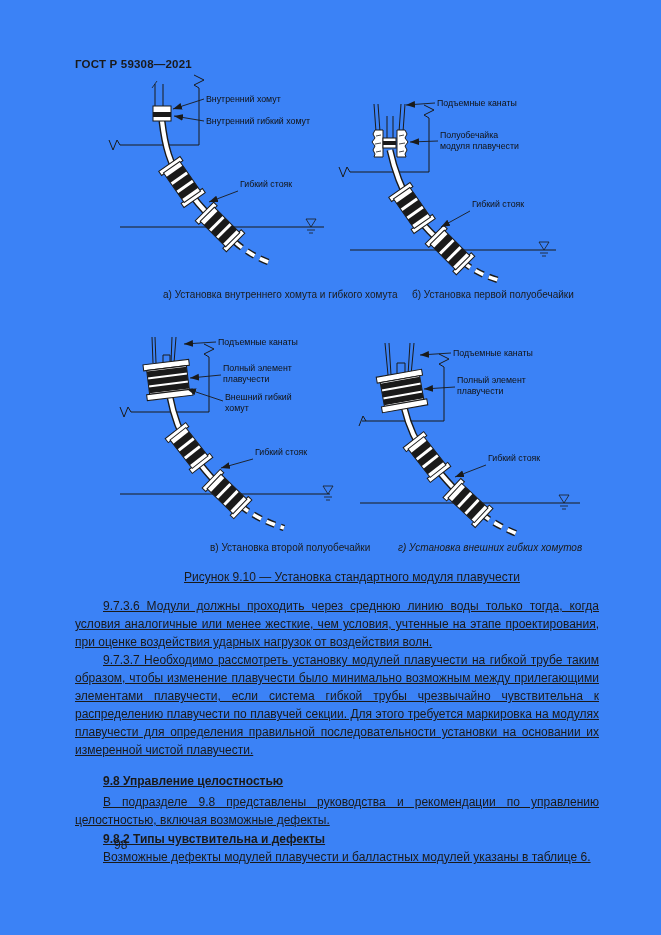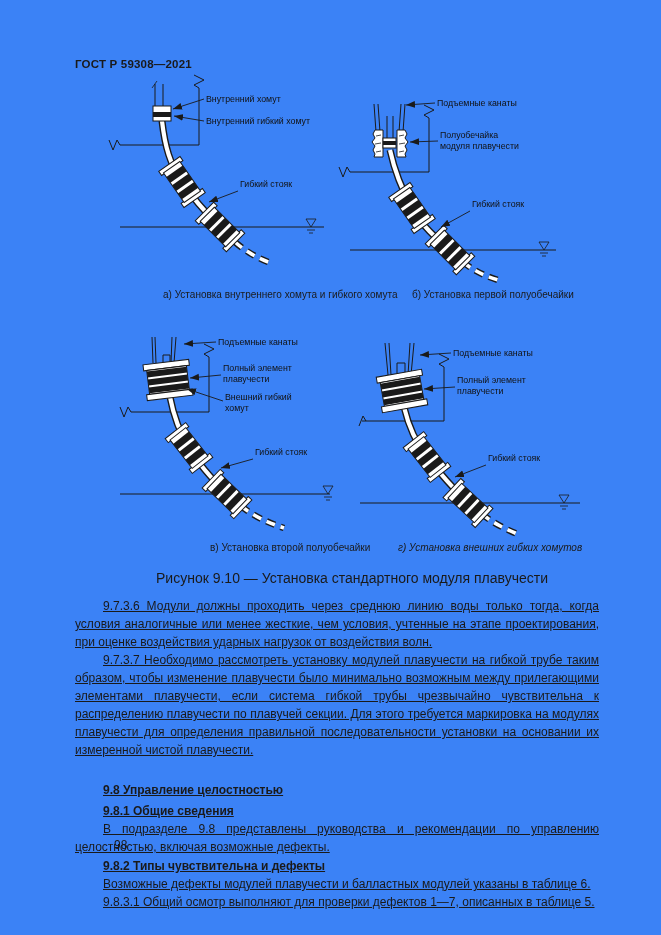--- a/index.html
+++ b/index.html
@@ -3,25 +3,25 @@
 <meta charset="utf-8">
 <style>
   html,body{margin:0;padding:0;background:#888;}
   .page{position:relative;width:661px;height:935px;background:#3b82f6;overflow:hidden;
         font-family:"Liberation Sans", sans-serif;color:#1a1a1a;}
   .doc-header{position:absolute;left:75px;top:58px;font-size:11.5px;font-weight:bold;letter-spacing:.2px;}
   .panel{position:absolute;text-align:center;}
   .panel svg{display:block;}
   svg text{font-family:"Liberation Sans",sans-serif;font-size:8.8px;fill:#111;}
   .panel-caption{position:absolute;font-size:10px;white-space:nowrap;}
-  .figure-caption{position:absolute;left:90px;top:570px;width:524px;text-align:center;font-size:14px;}
+  .figure-caption{position:absolute;left:90px;top:570px;width:524px;text-align:center;font-size:12px;text-decoration:underline;}
   .content{position:absolute;left:75px;top:597px;width:524px;font-size:12px;line-height:18px;text-align:justify;text-decoration:underline;}
   .content p{margin:0;text-indent:28px;}
   .content p.hd{font-weight:bold;text-align:left;}
-  .content p.hd-sec{margin-top:22px;margin-bottom:3px;}
+  .content p.hd-sec{margin-top:13px;margin-bottom:3px;}
   .content p.hd-sub{margin-top:1px;}
   .page-number{position:absolute;left:74px;top:838px;font-size:12px;margin-left:40px;}
   .ln{stroke:#1a1a1a;stroke-width:1;fill:none;}
   .thin{stroke:#1a1a1a;stroke-width:.8;fill:none;}
   .arrow{stroke:#1a1a1a;stroke-width:.9;fill:none;}
   .riser-b{stroke:#1a1a1a;stroke-width:7;fill:none;}
   .riser-w{stroke:#fff;stroke-width:4.2;fill:none;}
   .riser-bd{stroke:#1a1a1a;stroke-width:6.5;fill:none;stroke-dasharray:9 6;}
   .riser-wd{stroke:#fff;stroke-width:3.6;fill:none;stroke-dasharray:9 6;}
   .wbox{fill:#fff;stroke:#1a1a1a;stroke-width:1;}
@@ -328,22 +328,20 @@
   <div class="panel-caption" style="left:412px;top:289px;">б) Установка первой полуобечайки</div>
   <div class="panel-caption" style="left:210px;top:542px;">в) Установка второй полуобечайки</div>
   <div class="panel-caption" style="left:398px;top:542px;font-style:italic;">г) Установка внешних гибких хомутов</div>
 
   <div class="figure-caption">Рисунок 9.10 — Установка стандартного модуля плавучести</div>
 
   <div class="content">
     <p>9.7.3.6 Модули должны проходить через среднюю линию воды только тогда, когда условия аналогичные или менее жесткие, чем условия, учтенные на этапе проектирования, при оценке воздействия ударных нагрузок от воздействия волн.</p>
     <p>9.7.3.7 Необходимо рассмотреть установку модулей плавучести на гибкой трубе таким образом, чтобы изменение плавучести было минимально возможным между прилегающими элементами плавучести, если система гибкой трубы чрезвычайно чувствительна к распределению плавучести по плавучей секции. Для этого требуется маркировка на модулях плавучести для определения правильной последовательности установки на основании их измеренной чистой плавучести.</p>
     <p class="hd hd-sec">9.8 Управление целостностью</p>
-    <p class="hd hd-sub">9.8.1 Общие сведения</p>
     <p>В подразделе 9.8 представлены руководства и рекомендации по управлению целостностью, включая возможные дефекты.</p>
     <p class="hd hd-sub">9.8.2 Типы чувствительна и дефекты</p>
     <p>Возможные дефекты модулей плавучести и балластных модулей указаны в таблице 6.</p>
-    <p>9.8.3.1 Общий осмотр выполняют для проверки дефектов 1—7, описанных в таблице 5.</p>
   </div>
 
   <div class="page-number">98</div>
 
 </div>
 
 </body></html>

